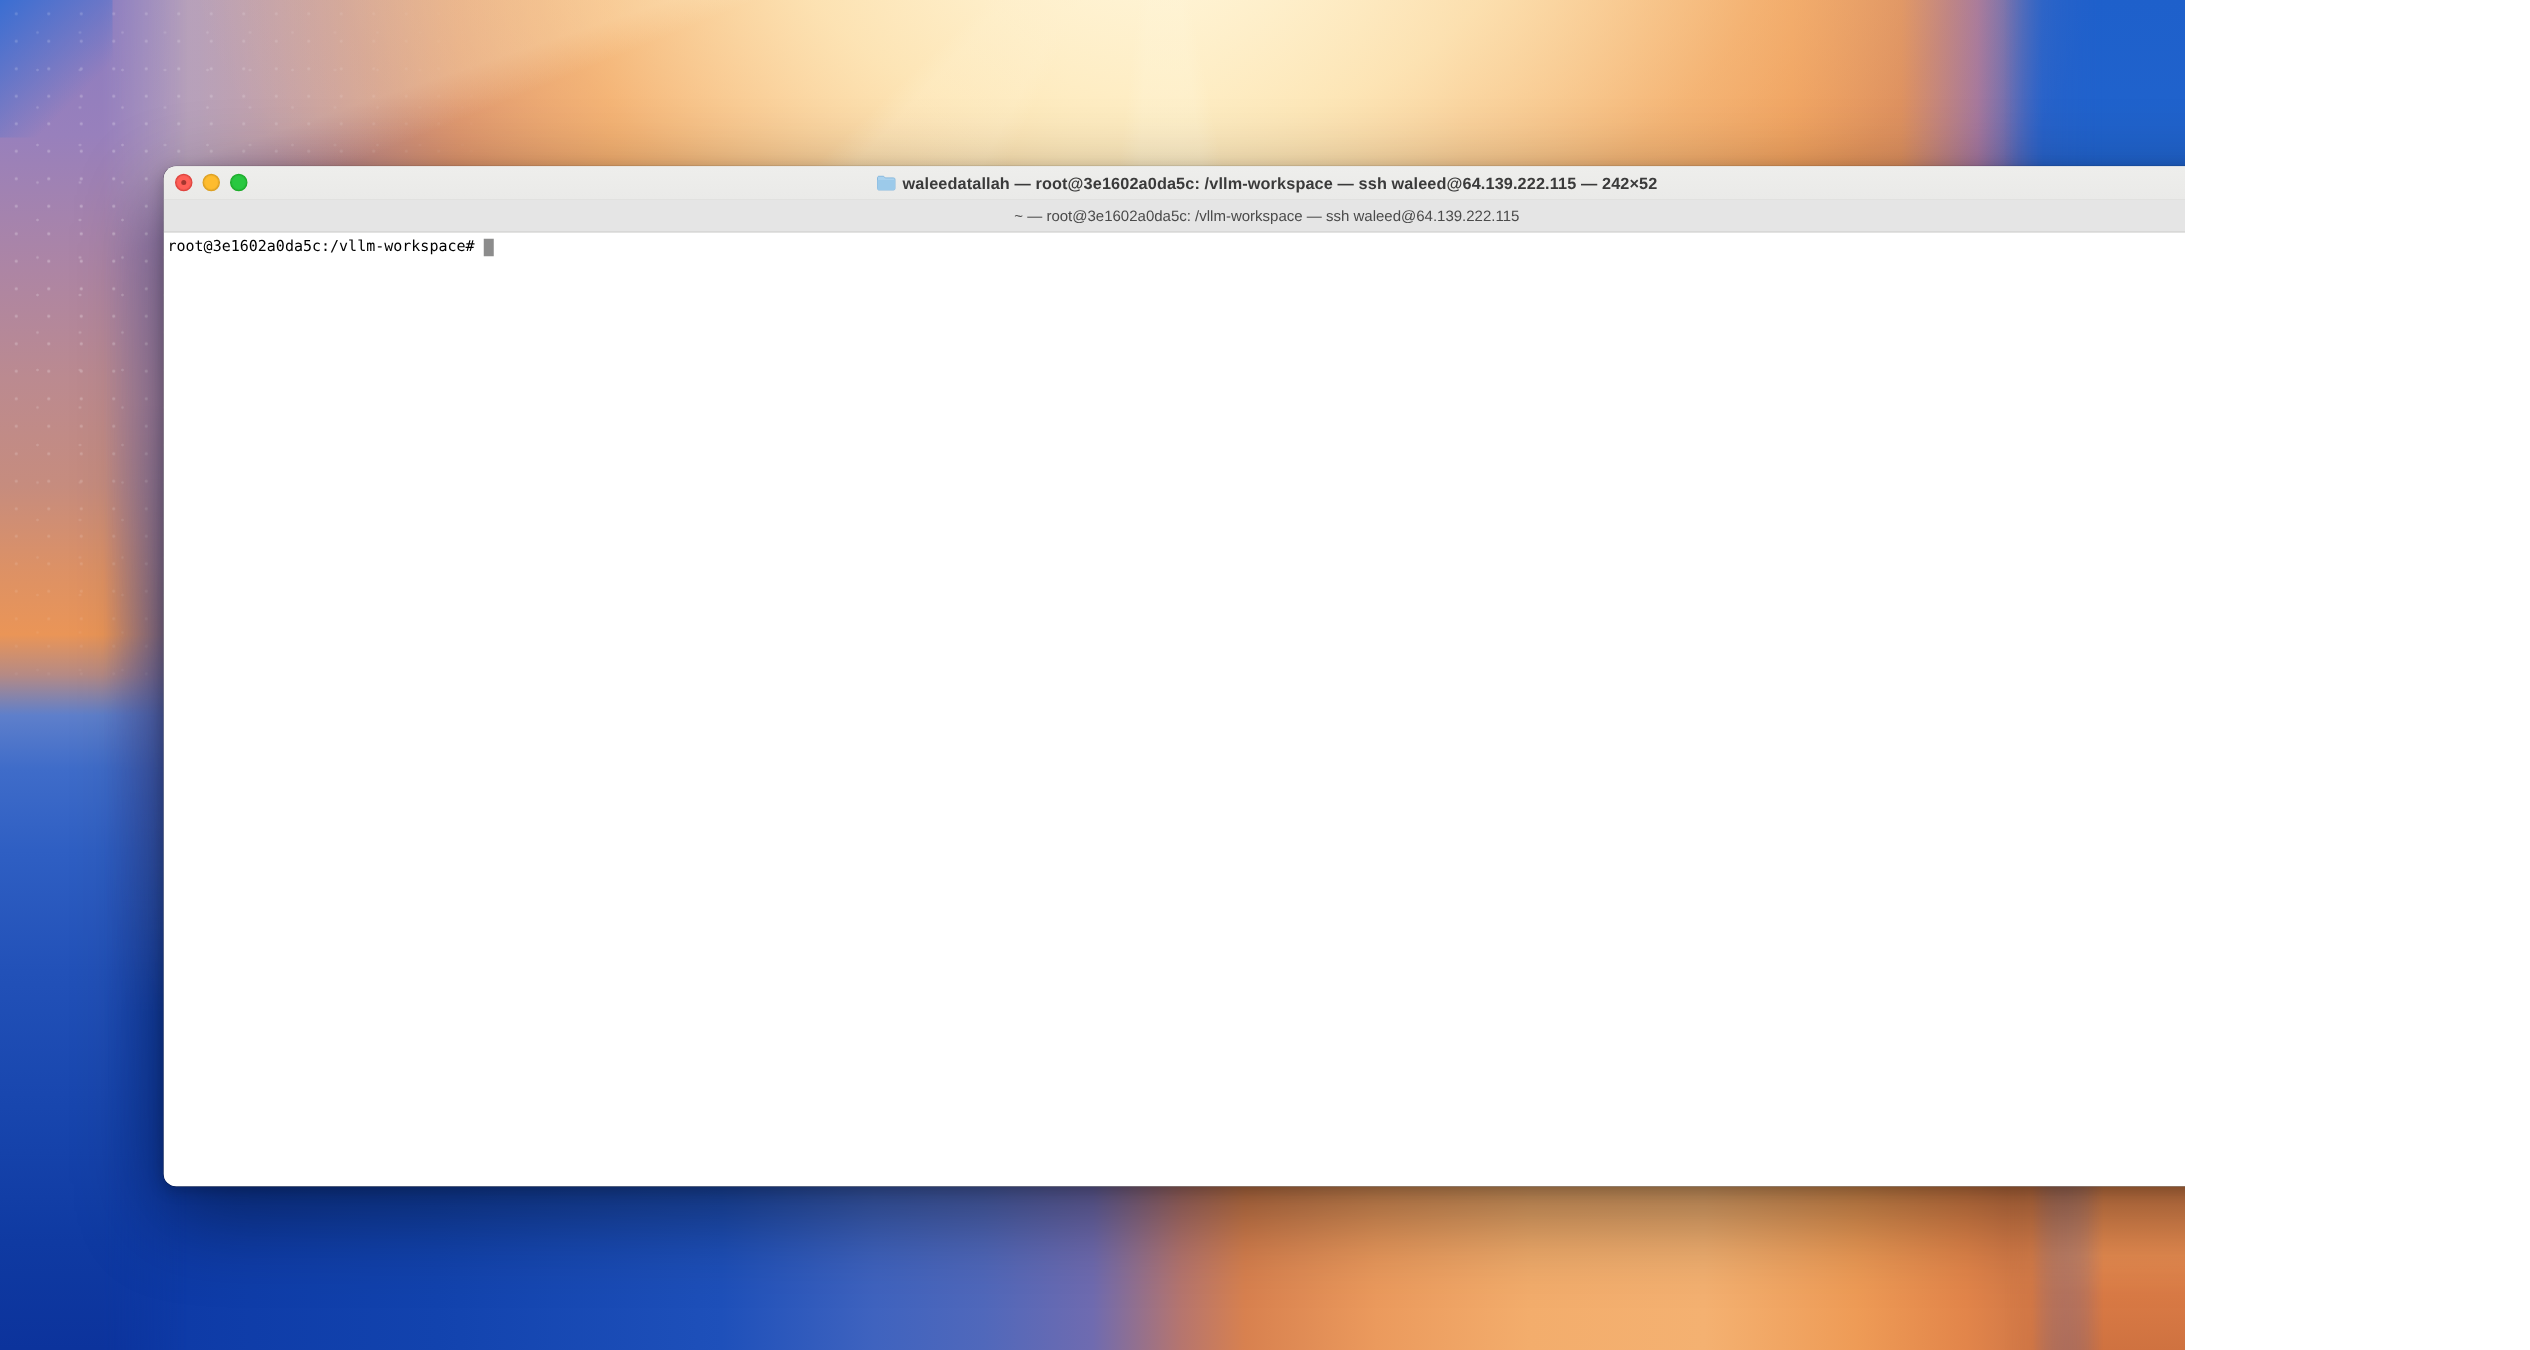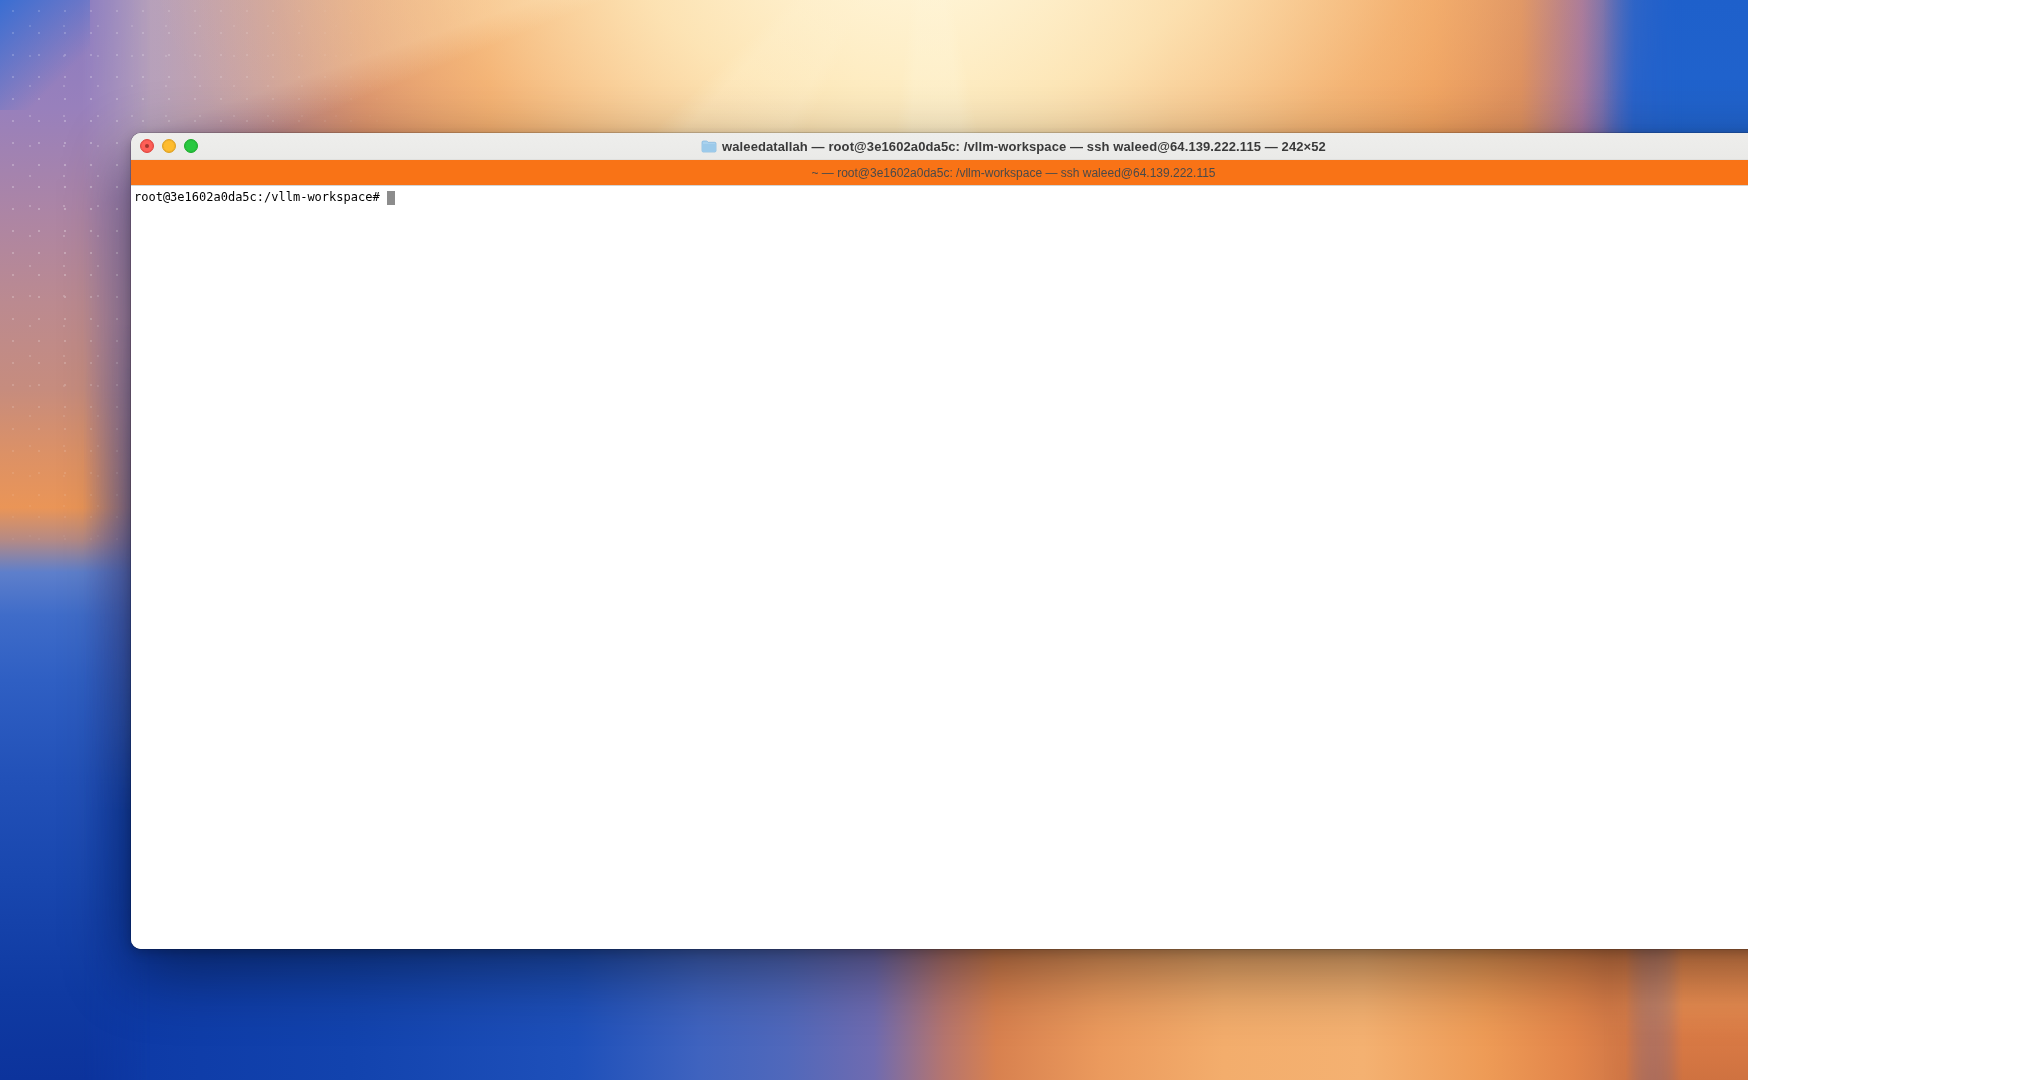--- a/index.html
+++ b/index.html
@@ -130,21 +130,21 @@
     display: flex; align-items: center; gap: 5px;
     font-size: 13px; font-weight: bold; color: #3a3a3a;
     white-space: nowrap;
     letter-spacing: 0.1px;
   }
   .proxy-icon { width: 16px; height: 13px; display: inline-block; }
 
   .tab-bar {
     height: 27px;
     flex: 0 0 27px;
-    background: #f97316;
+    background: #e5e5e5;
     border-top: 1px solid #e1e1df;
     border-bottom: 1px solid #d4d4d2;
     box-sizing: border-box;
     position: relative;
     display: flex; align-items: center; justify-content: center;
   }
   .tab-title {
     font-size: 12px; color: #4a4a4a; white-space: nowrap;
   }
   .new-tab-button {

